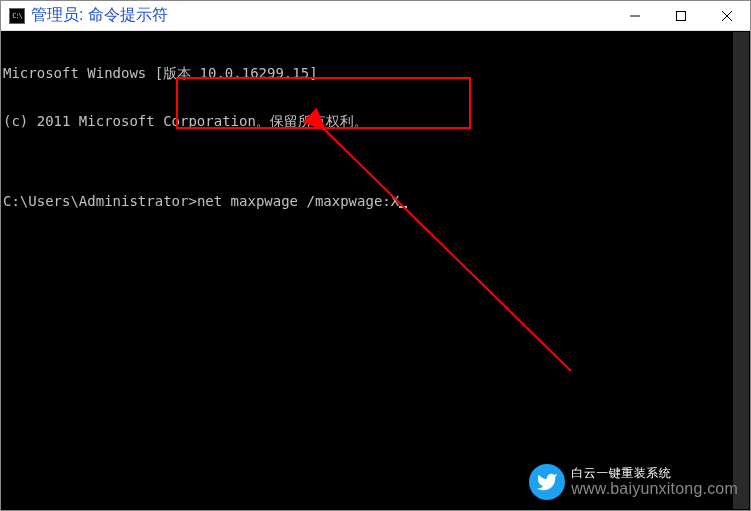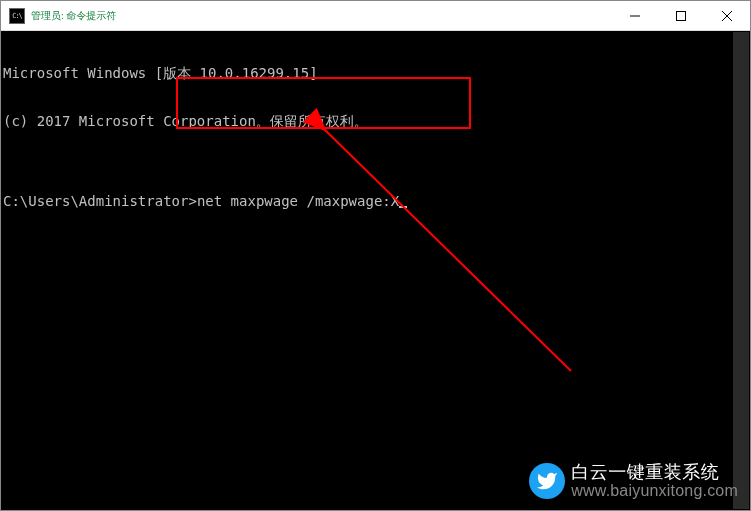--- a/index.html
+++ b/index.html
@@ -40,23 +40,23 @@
       display: inline-flex;
       align-items: center;
       justify-content: center;
       font-size: 7px;
       color: #ccc;
       font-family: monospace;
       letter-spacing: -1px;
     }
     .titlebar-title {
       flex: 1;
-      font-size: 10px;
-      color: #15803d;
-      font-family: Liberation Serif, serif;
+      font-size: 16px;
+      color: #1d4ed8;
+      font-family: Liberation Sans, sans-serif;
     }
     .titlebar-controls {
       display: flex;
       height: 100%;
     }
     .ctrl-btn {
       width: 46px;
       height: 100%;
       display: flex;
       align-items: center;
@@ -128,21 +128,21 @@
       height: 22px;
       fill: #fff;
     }
     .wm-text {
       display: flex;
       flex-direction: column;
       line-height: 1.1;
     }
     .wm-text-top {
       color: #fff;
-      font-size: 18px;
+      font-size: 12px;
       font-family: "Microsoft YaHei", sans-serif;
       font-weight: 500;
       letter-spacing: 0.5px;
     }
     .wm-text-bottom {
       color: #888;
       font-size: 16px;
       font-family: Arial, sans-serif;
       letter-spacing: 0.2px;
     }
@@ -178,21 +178,21 @@
         <svg viewBox="0 0 10 10">
             <line x1="0" y1="0" x2="10" y2="10" stroke="#000" stroke-width="1"></line>
             <line x1="10" y1="0" x2="0" y2="10" stroke="#000" stroke-width="1"></line>
           </svg>
       </div>
     </div>
   </div>
 
   <div class="terminal">
     <span class="line">Microsoft Windows [版本 10.0.16299.15]</span>
-    <span class="line">(c) 2017 Microsoft Corporation。保留所有权利。</span>
+    <span class="line">(c) 2011 Microsoft Corporation。保留所有权利。</span>
     <span class="line"></span>
     <span class="line"><span>C:\Users\Administrator&gt;</span><span>net maxpwage /maxpwage:X</span><span class="cursor"></span></span>
   </div>
 
   <div class="scrollbar"></div>
 
   <div class="highlight-box" style="left:175px; top:76px; width:295px; height:52px;"></div>
 
   <svg class="arrow-svg" style="left:0; top:0;" width="751" height="511">
     <defs>

